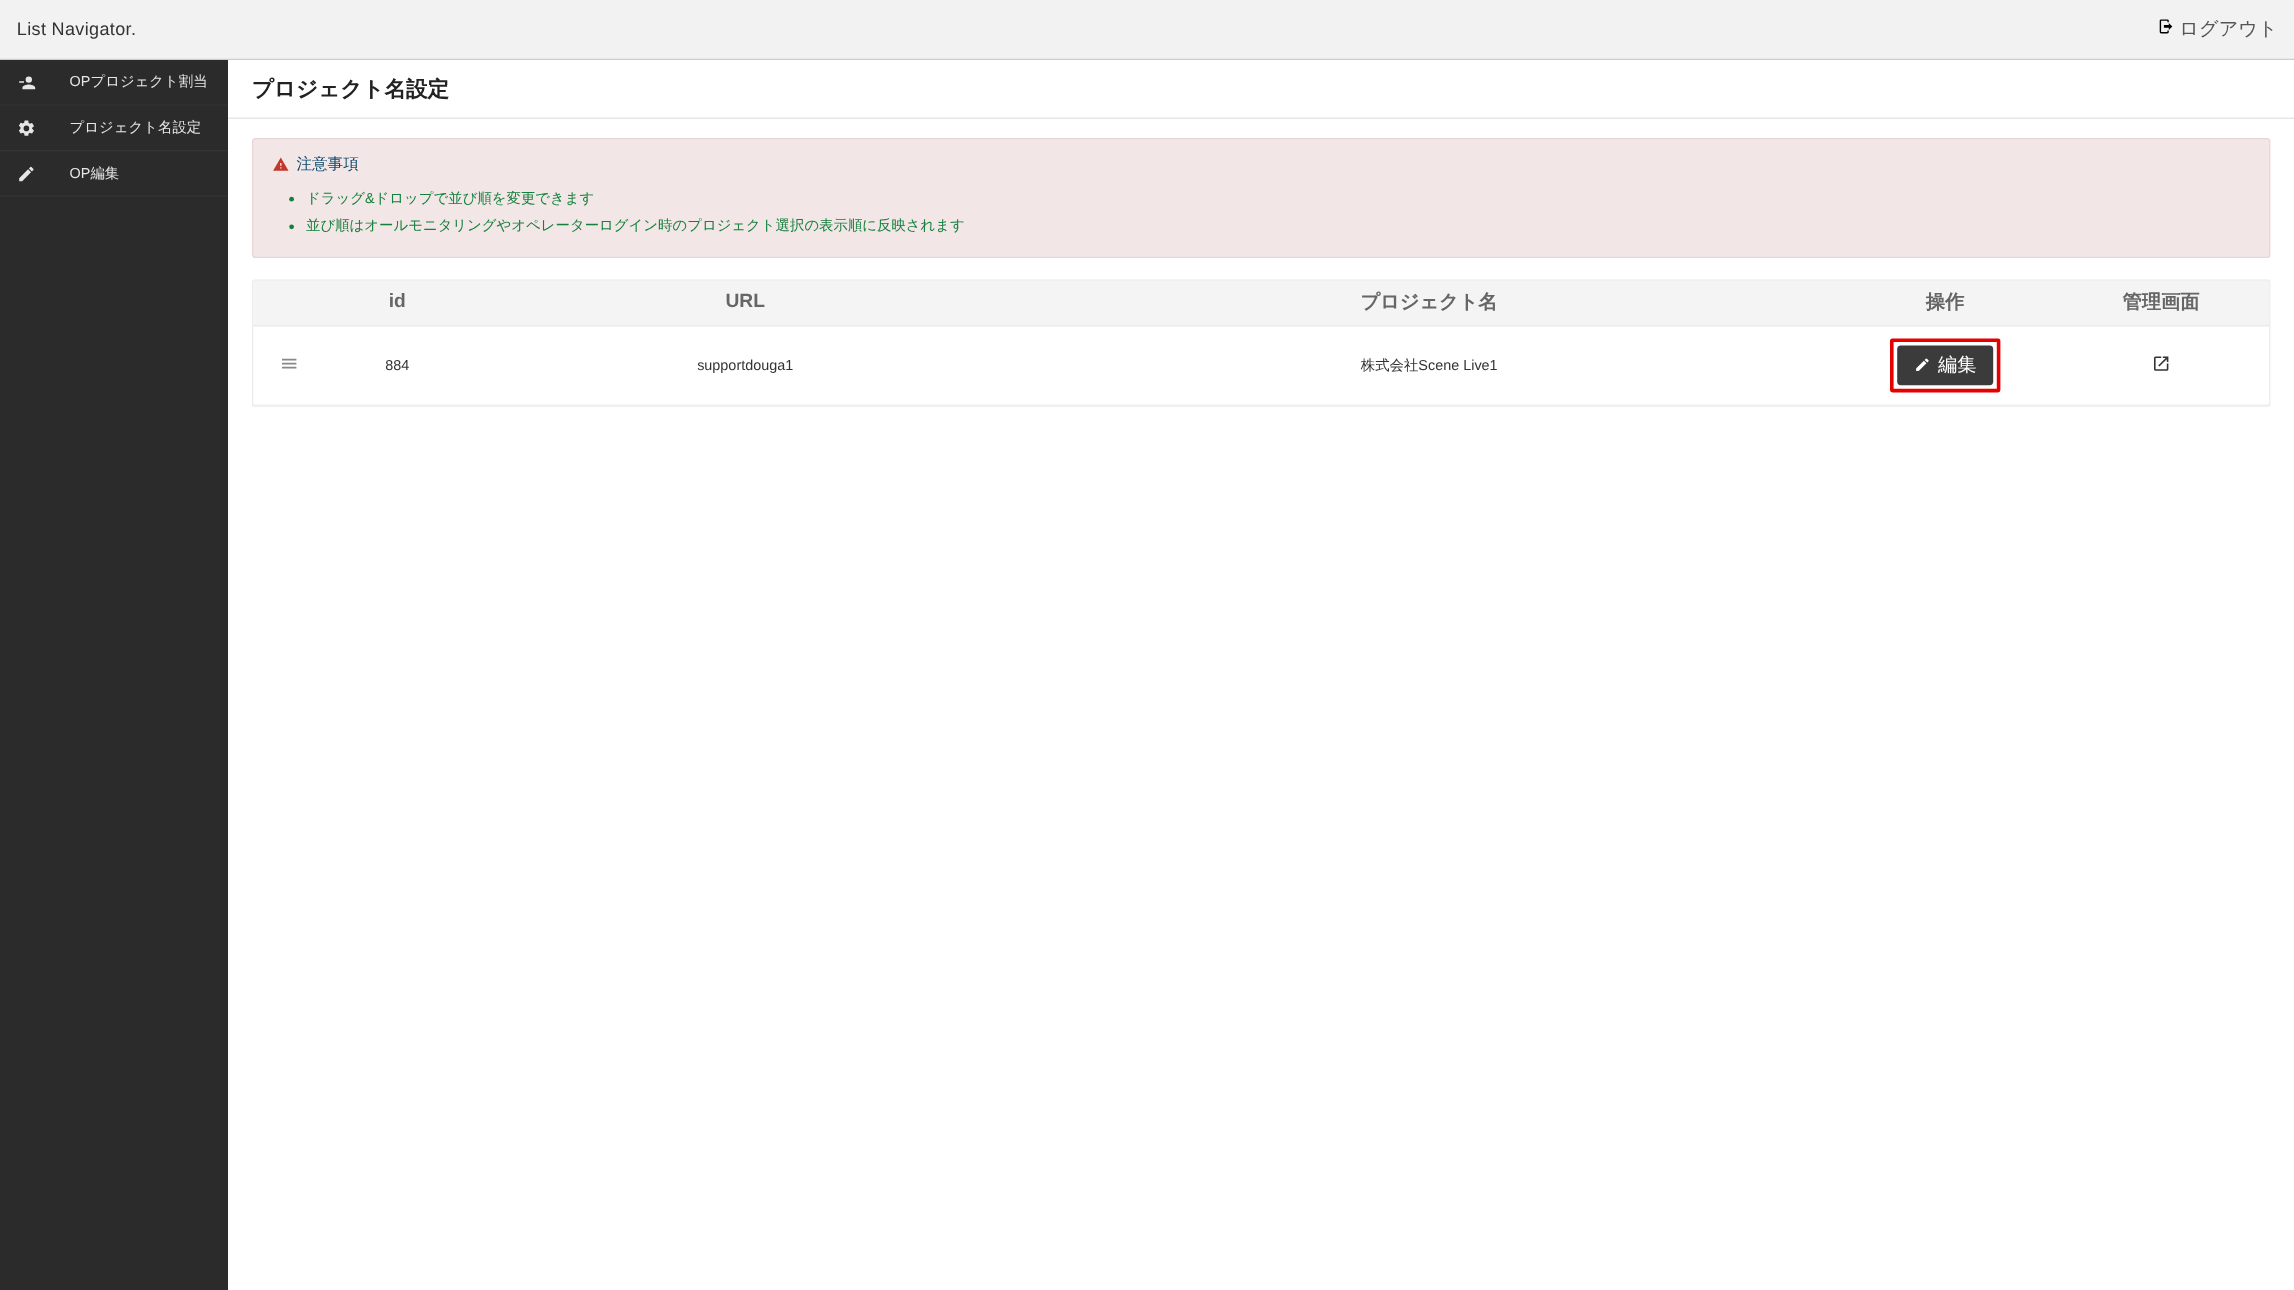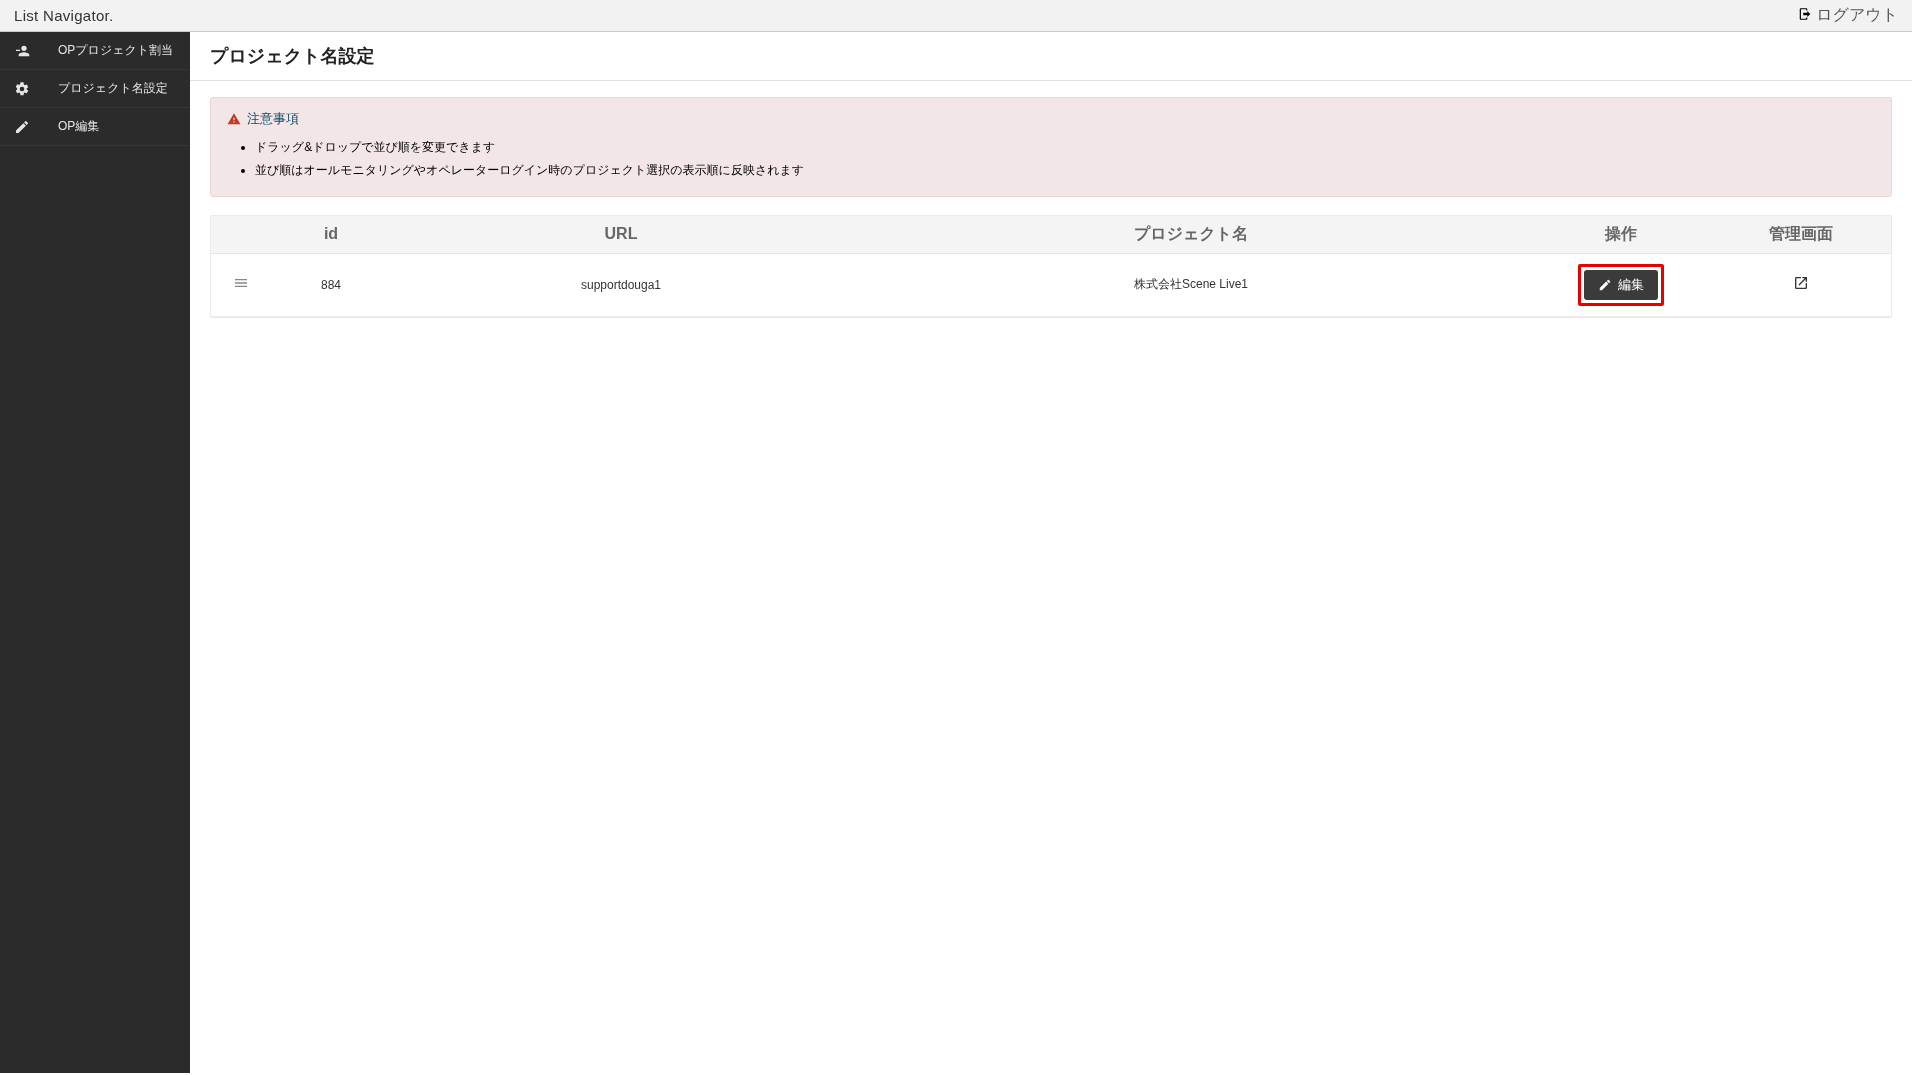--- a/index.html
+++ b/index.html
@@ -7,21 +7,21 @@
   padding: 0;
   box-sizing: border-box;
 }
 body {
   font-family: -apple-system, BlinkMacSystemFont, "Segoe UI", "Hiragino Sans", "Hiragino Kaku Gothic ProN", Meiryo, sans-serif;
   background: #ffffff;
   color: #333;
   font-size: 13px;
 }
 .topbar {
-  height: 32px;
+  height: 50px;
   background: #f2f2f2;
   border-bottom: 1px solid #ccc;
   display: flex;
   align-items: center;
   justify-content: space-between;
   padding: 0 14px;
 }
 .topbar .brand {
   font-size: 15px;
   font-weight: 500;
@@ -97,21 +97,21 @@
   font-size: 13px;
   font-weight: 500;
   margin-bottom: 8px;
 }
 .notice-title svg {
   fill: #c0392b;
 }
 .notice-list {
   list-style: disc;
   padding-left: 28px;
-  color: #000000;
+  color: #15803d;
   font-size: 12px;
   line-height: 1.9;
 }
 .table-wrap {
   border: 1px solid #eaeaea;
   border-radius: 2px;
 }
 table {
   width: 100%;
   border-collapse: collapse;
@@ -147,21 +147,21 @@
   fill: #888;
 }
 .edit-btn {
   display: inline-flex;
   align-items: center;
   gap: 6px;
   background: #3b3b3b;
   color: #fff;
   border: none;
   padding: 6px 14px;
-  font-size: 13px;
+  font-size: 16px;
   border-radius: 3px;
   cursor: pointer;
 }
 .edit-btn svg {
   fill: #fff;
 }
 .edit-highlight {
   display: inline-block;
   border: 3px solid #e60000;
   padding: 3px;

